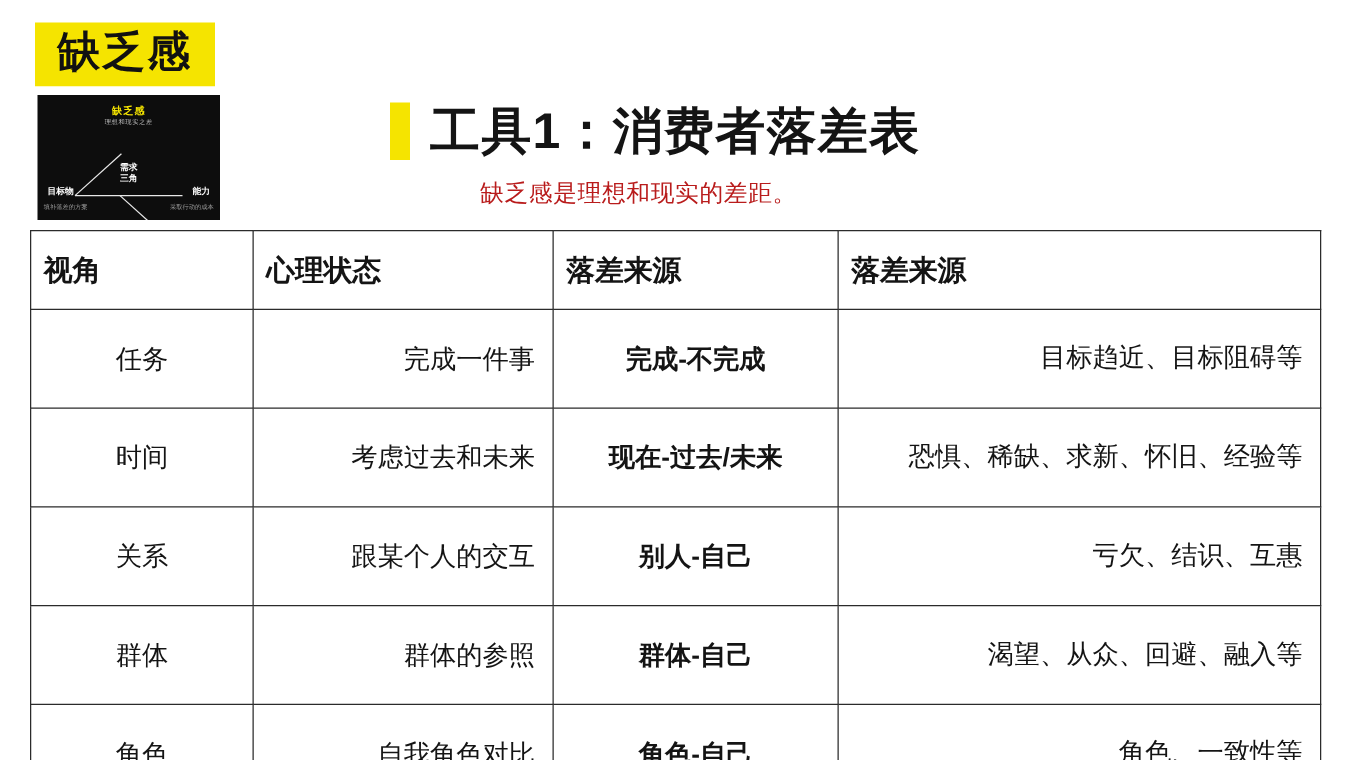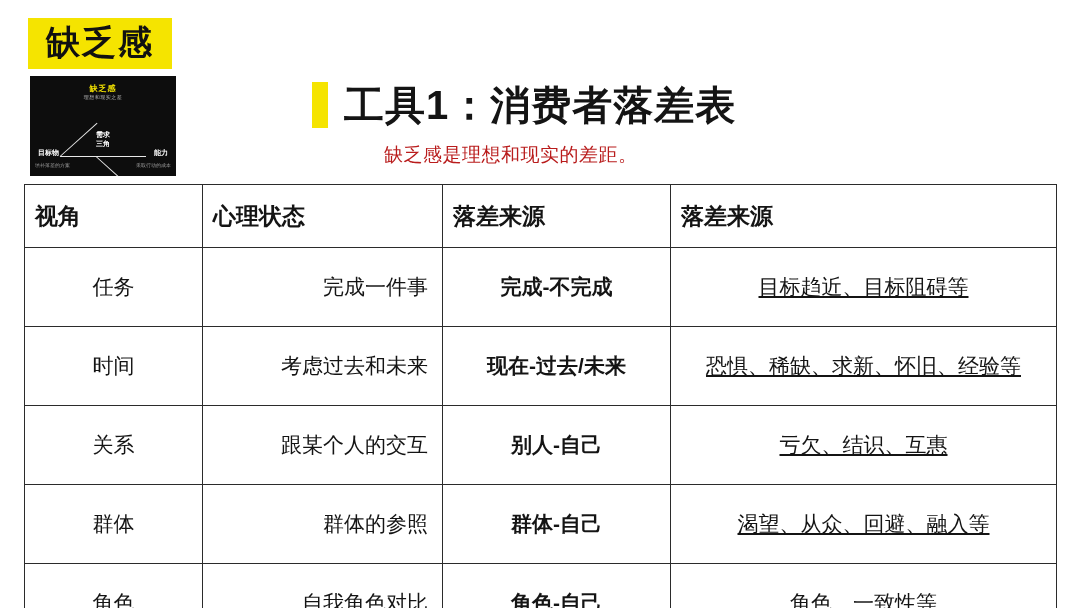--- a/index.html
+++ b/index.html
@@ -192,24 +192,23 @@
   }
   td.c1 {
     text-align: right;
     padding-left: 16px;
   }
   td.c2 {
     text-align: center;
     font-weight: bold;
   }
   td.c3 {
-    text-align: center;
+    text-align: right;
     padding-left: 14px;
     line-height: 1.35;
-    text-decoration: underline;
   }
   tr.body-row td {
     height: 58px;
   }
 </style>
 </head>
 <body>
 
 <div class="page">
 

